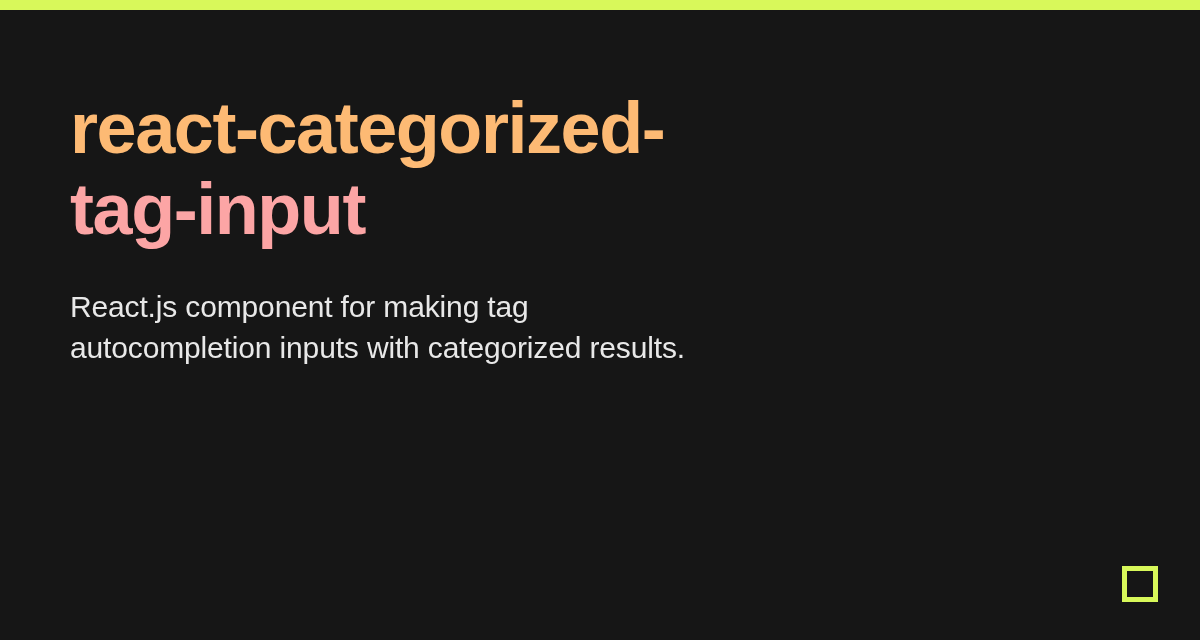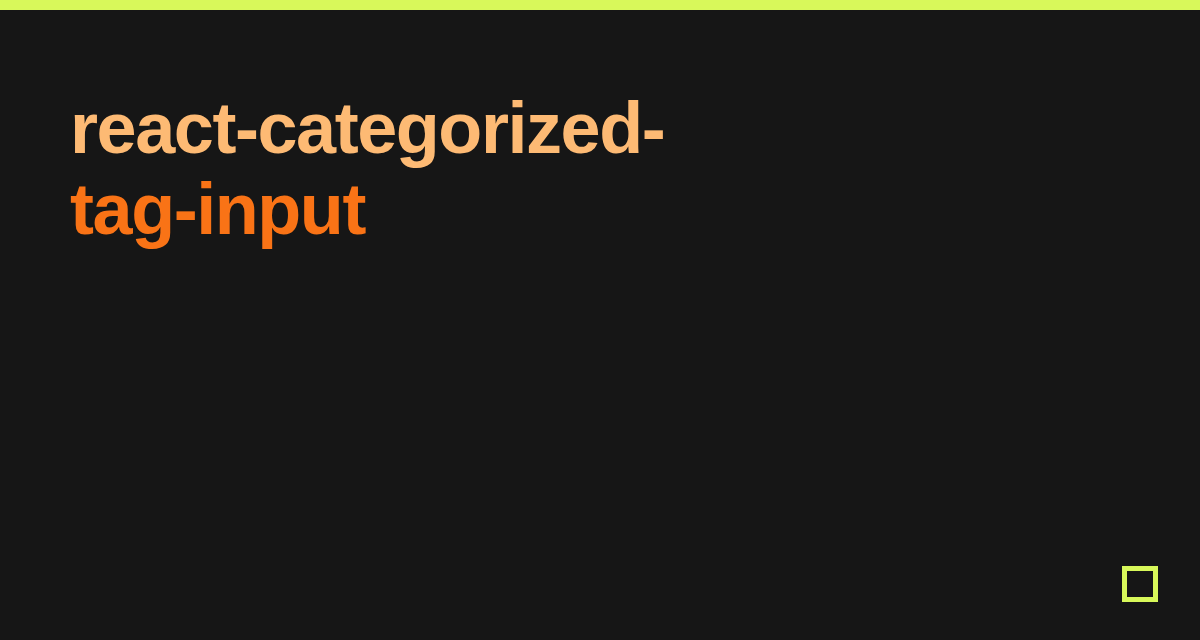--- a/index.html
+++ b/index.html
@@ -28,21 +28,21 @@
       font-size: 72px;
       font-weight: 600;
       line-height: 1.12;
       letter-spacing: -0.02em;
       margin-bottom: 38px;
     }
     .title-highlight {
       color: #fdba74;
     }
     .title-rest {
-      color: #f97316;
+      color: #fca5a5;
     }
     .description {
       font-size: 30px;
       font-weight: 400;
       line-height: 1.35;
       color: #e8e8e8;
       letter-spacing: -0.005em;
     }
     .corner-square {
       position: absolute;
@@ -55,15 +55,16 @@
   </style>
 </head>
 <body>
 
 <div class="top-bar"></div>
 
 <div class="content">
   <h1 class="title">
     <span class="title-highlight">react-categorized-</span><span class="title-rest">tag-input</span>
   </h1>
+  <p class="description">React.js component for making tag autocompletion inputs with categorized results.</p>
 </div>
 
 <div class="corner-square"></div>
 
 </body></html>

